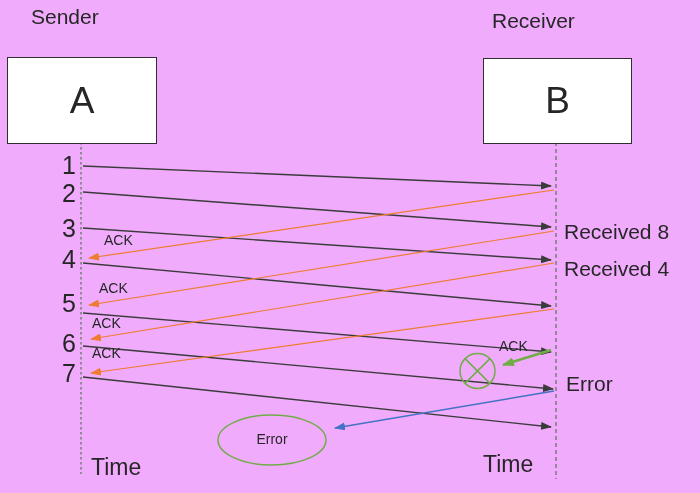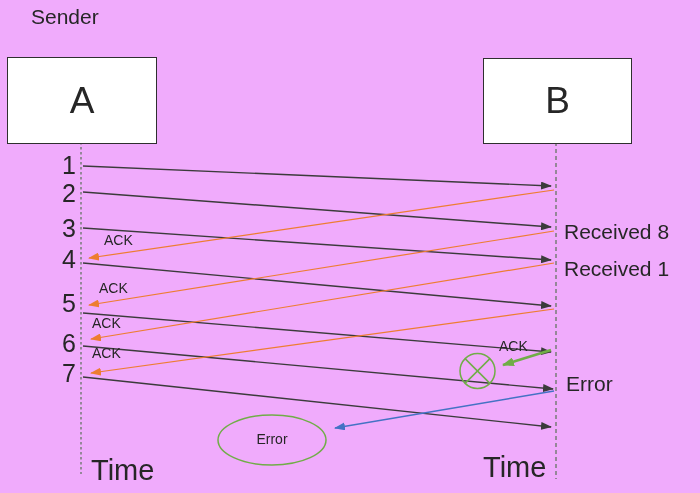--- a/index.html
+++ b/index.html
@@ -16,21 +16,21 @@
   .node-box{
     position:absolute;
     border:1.6px solid #2f2f2f;
     background:#ffffff;
     display:flex;align-items:center;justify-content:center;
     font-size:37px;
   }
   .seq{font-size:25px;width:26px;text-align:right;}
   .ack{font-size:14px;}
   .recv{font-size:21px;}
-  .time{font-size:29px;}
+  .time{font-size:23px;}
   .lost-text{font-size:14px;width:70px;text-align:center;}
   svg{position:absolute;left:0;top:0;}
 </style>
 </head>
 <body>
 
 <div id="stage">
 
   <svg width="700" height="493" viewBox="0 0 700 493">
     <defs>
@@ -69,20 +69,21 @@
       <circle cx="477.5" cy="371" r="17.5" fill="none" stroke-width="1.5" stroke="#70AD47"></circle>
       <line x1="465.1" y1="358.6" x2="489.9" y2="383.4" stroke-width="1.5" stroke="#70AD47"></line>
       <line x1="489.9" y1="358.6" x2="465.1" y2="383.4" stroke-width="1.5" stroke="#70AD47"></line>
     </g>
 
     <line x1="554" y1="391" x2="335" y2="428" stroke-width="1.5" marker-end="url(#arr-blue)" stroke="#4472C4"></line>
     <ellipse cx="272" cy="440" rx="54" ry="25" fill="none" stroke-width="1.5" stroke="#70AD47"></ellipse>
   </svg>
 
   <div class="lbl title" style="left:31px;top:6px;">Sender</div>
+  <div class="lbl title" style="left:492px;top:10px;">Receiver</div>
 
   <div class="node-box" style="left:7px;top:57px;width:148px;height:85px;">
     <span>A</span>
   </div>
   <div class="node-box" style="left:483px;top:58px;width:147px;height:84px;">
     <span>B</span>
   </div>
 
   <div class="lbl seq" style="left:50px;top:152px;">1</div>
   <div class="lbl seq" style="left:50px;top:180px;">2</div>
@@ -93,21 +94,21 @@
   <div class="lbl seq" style="left:50px;top:360px;">7</div>
 
   <div class="lbl ack" style="left:104px;top:233px;">ACK</div>
   <div class="lbl ack" style="left:99px;top:281px;">ACK</div>
   <div class="lbl ack" style="left:92px;top:316px;">ACK</div>
   <div class="lbl ack" style="left:92px;top:346px;">ACK</div>
 
   <div class="lbl ack" style="left:499px;top:339px;">ACK</div>
 
   <div class="lbl recv" style="left:564px;top:221px;">Received 8</div>
-  <div class="lbl recv" style="left:564px;top:258px;">Received 1</div>
+  <div class="lbl recv" style="left:564px;top:258px;">Received 4</div>
   <div class="lbl recv" style="left:566px;top:345px;margin-top:28px;">Error</div>
 
   <div class="lbl lost-text" style="left:237px;top:432px;">Error</div>
 
   <div class="lbl time" style="left:91px;top:455px;">Time</div>
   <div class="lbl time" style="left:483px;top:452px;">Time</div>
 
 </div>
 
 </body></html>

